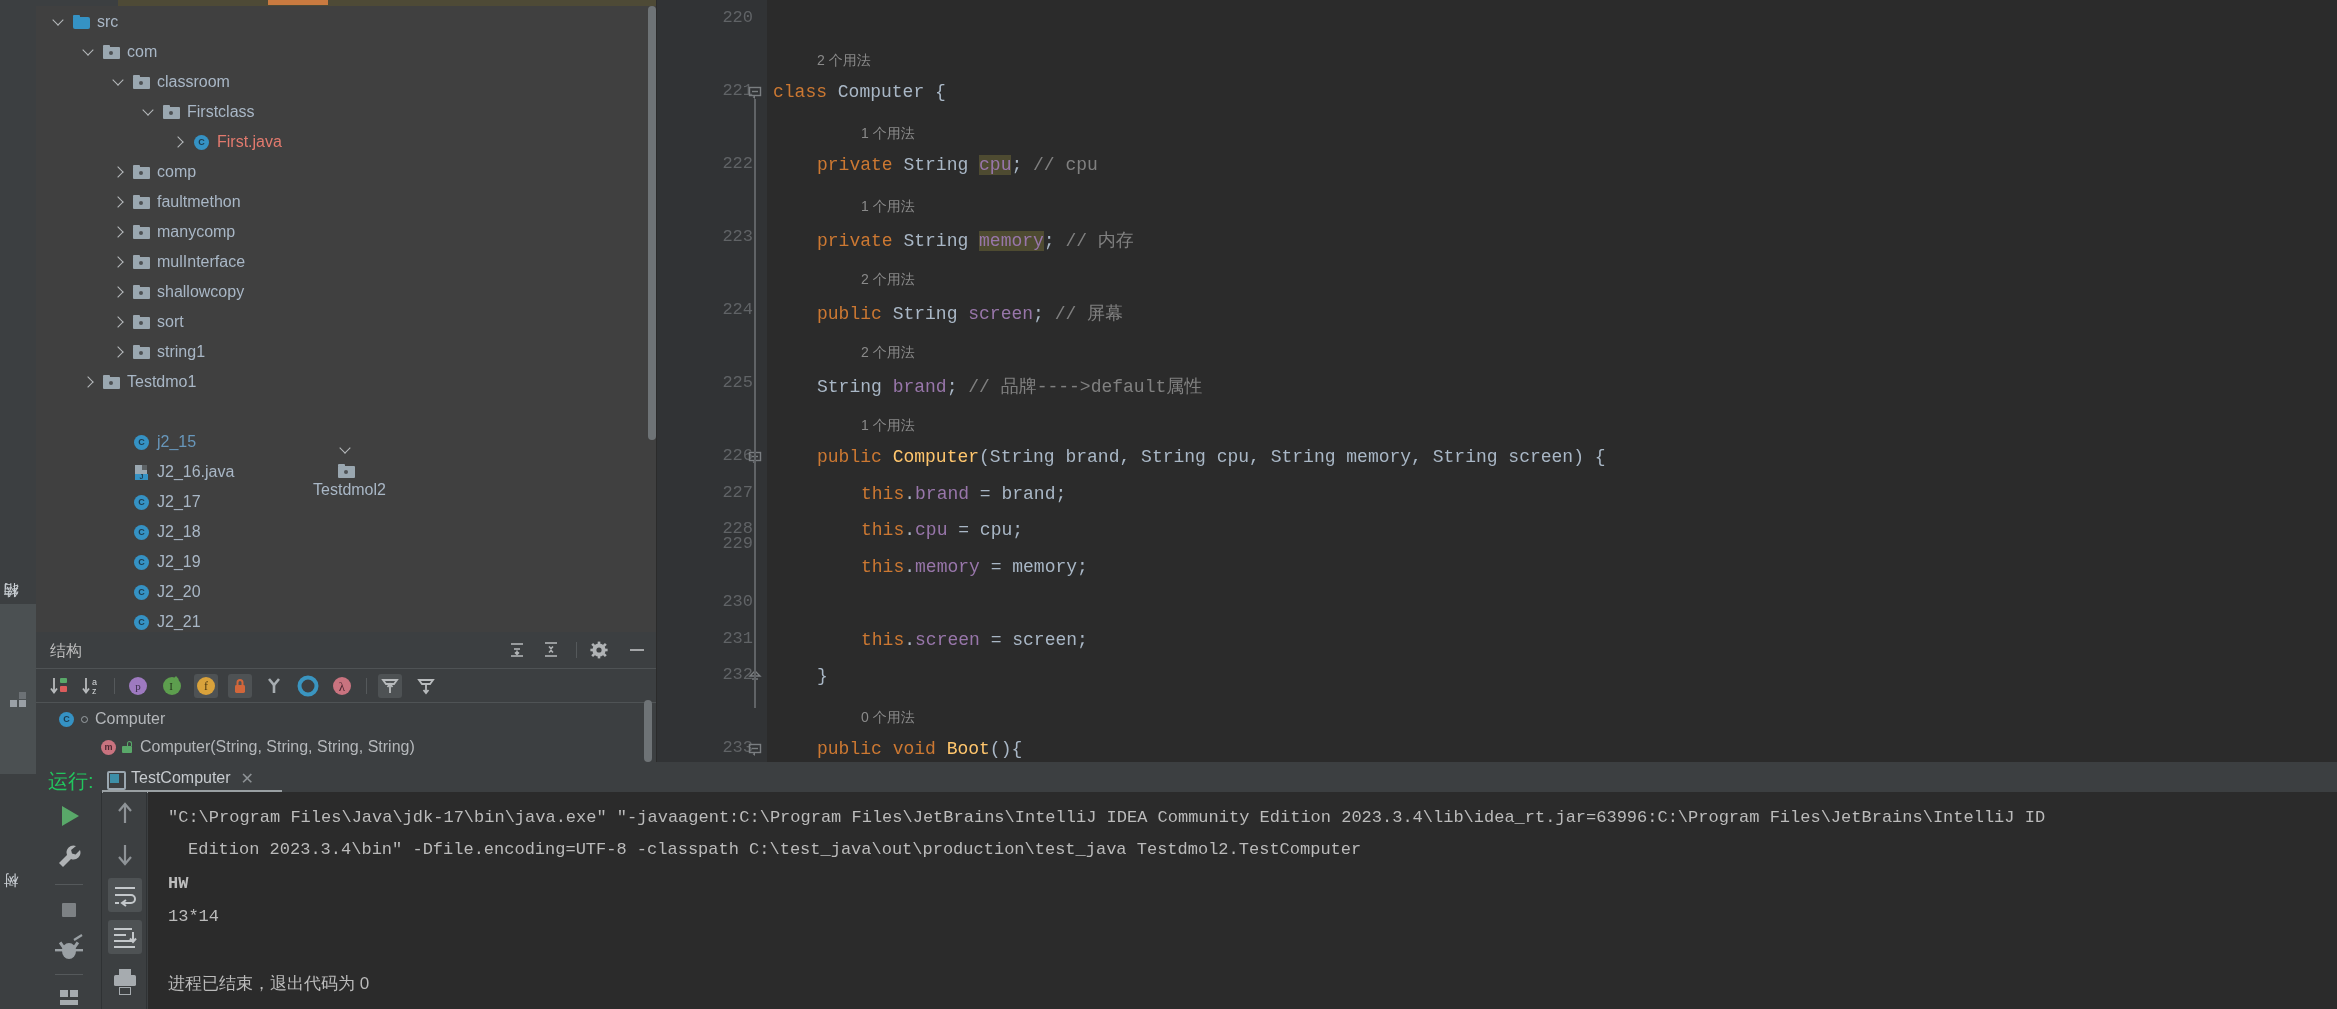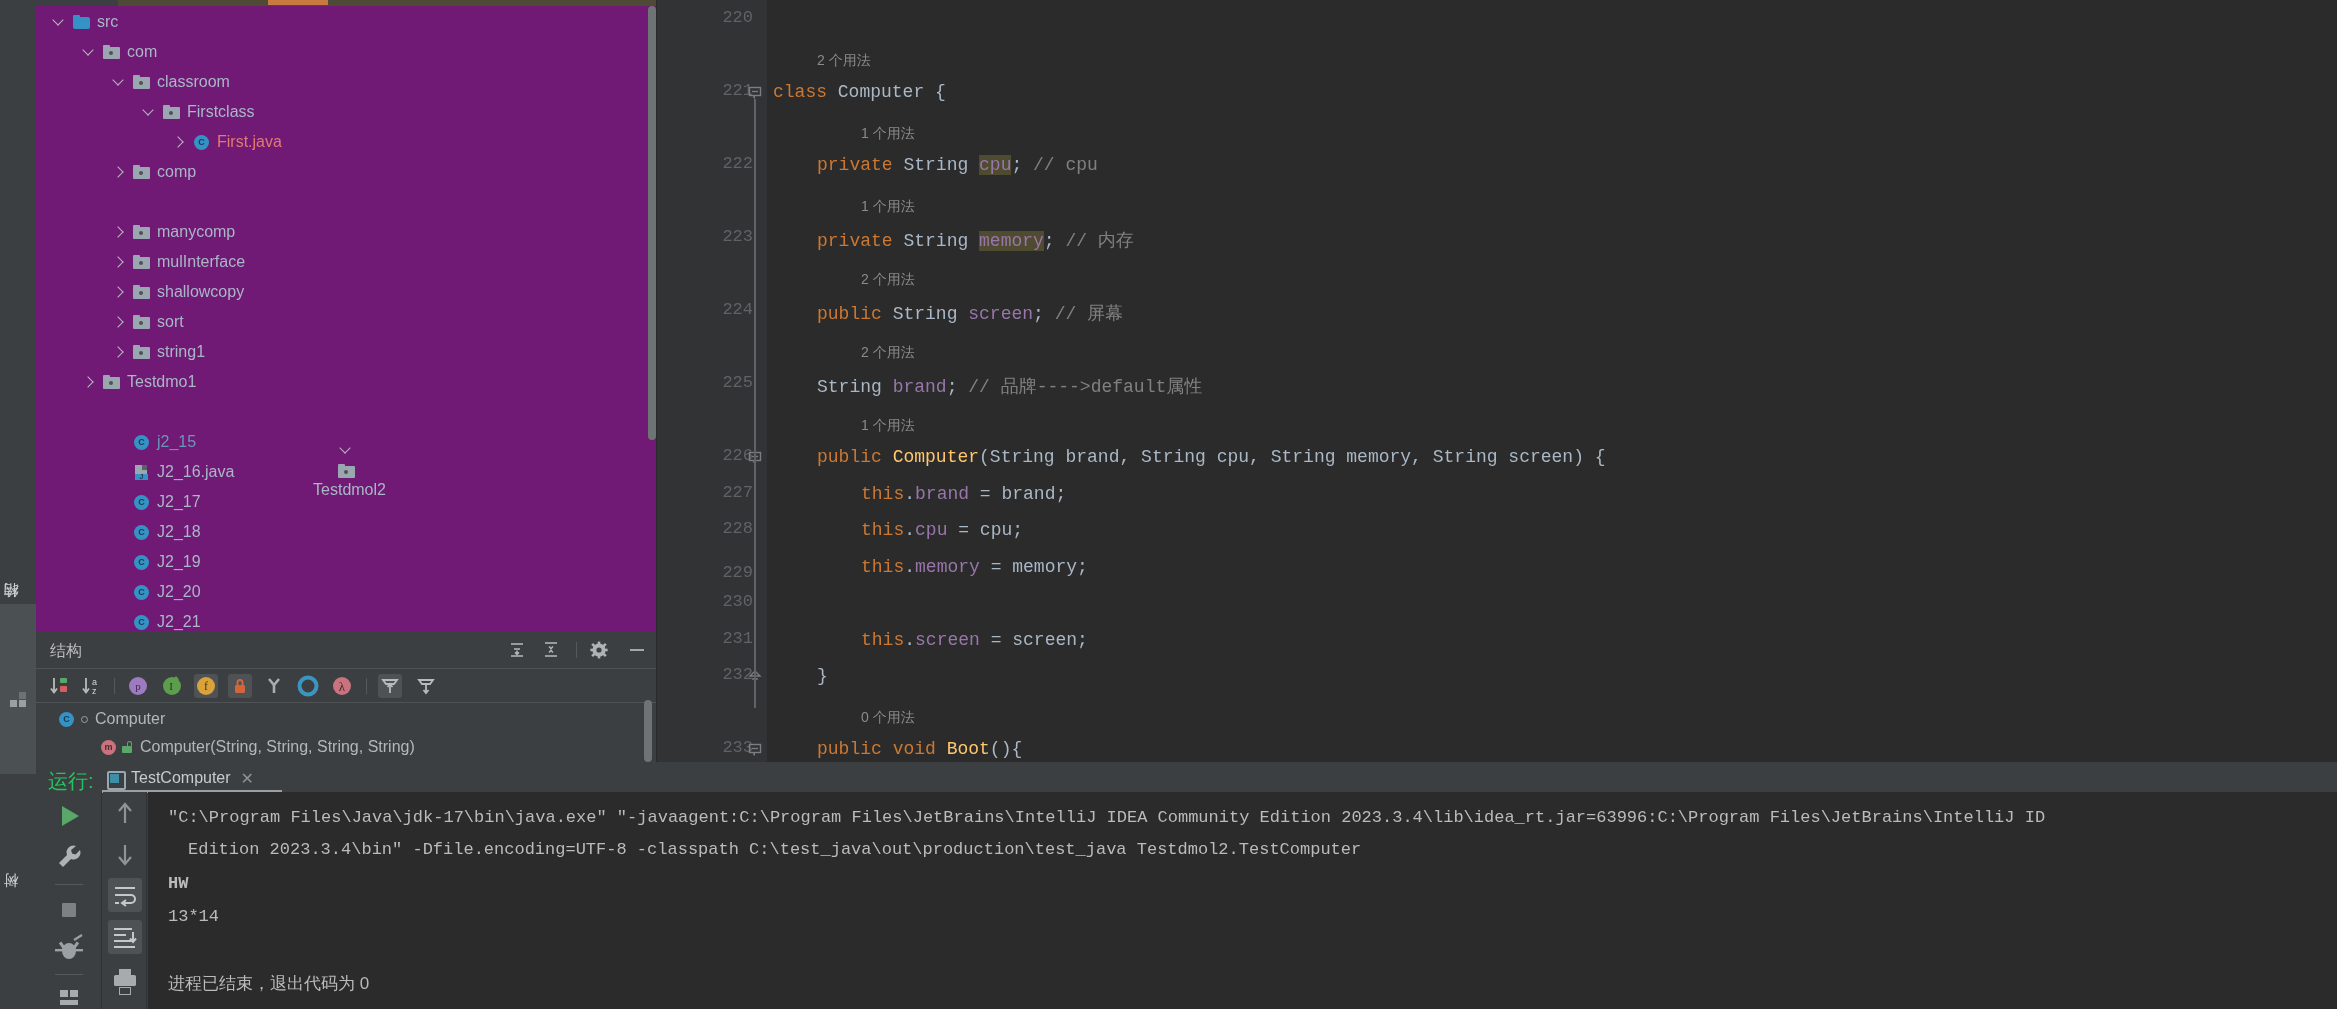--- a/index.html
+++ b/index.html
@@ -23,21 +23,21 @@
   .rail-vtext {
     position:absolute; left:2px; color:#c8cdd2; font-size:15px;
     writing-mode: vertical-rl; transform: rotate(180deg);
     letter-spacing:0px; white-space:nowrap;
   }
   .rail-active-bg { position:absolute; left:0; width:36px; background:#4b5052; }
   .rail-icon-sq { position:absolute; left:10px; width:17px; height:17px; }
   .rail-icon-sq i { position:absolute; background:#9aa0a6; display:block; }
 
   
-  .tree-panel { position:absolute; left:36px; top:6px; width:620px; height:626px; background:#701a75; overflow:hidden; }
+  .tree-panel { position:absolute; left:36px; top:6px; width:620px; height:626px; background:#404040; overflow:hidden; }
   .tree-row { position:absolute; left:0; width:620px; height:30px; display:flex; align-items:center; white-space:nowrap; }
   .tree-row .arrow { width:14px; height:14px; flex:0 0 14px; position:relative; }
   .tree-row .arrow.right::before,
   .tree-row .arrow.down::before {
     content:""; position:absolute; left:3px; top:3px; width:7px; height:7px;
     border-right:1.6px solid #b6b9bb; border-bottom:1.6px solid #b6b9bb;
   }
   .tree-row .arrow.right::before { transform: rotate(-45deg); left:2px; top:3px; }
   .tree-row .arrow.down::before { transform: rotate(45deg); left:2px; top:1px; }
   .tree-row .lbl { font-size:16px; color:#b4b7ba; margin-left:7px; }
@@ -191,20 +191,29 @@
         <span class="lbl red">First.java</span>
       </div>
       <div class="tree-row" style="top: 151px;">
         <span style="width:76px;flex:0 0 76px;"></span>
         <span class="arrow right"></span>
         <span style="width:7px;flex:0 0 7px;"></span>
         <span class="ic folder-pkg">
           <span class="dot"></span>
         </span>
         <span class="lbl grey">comp</span>
+      </div>
+      <div class="tree-row" style="top: 181px;">
+        <span style="width:76px;flex:0 0 76px;"></span>
+        <span class="arrow right"></span>
+        <span style="width:7px;flex:0 0 7px;"></span>
+        <span class="ic folder-pkg">
+          <span class="dot"></span>
+        </span>
+        <span class="lbl grey">faultmethon</span>
       </div>
       <div class="tree-row" style="top: 211px;">
         <span style="width:76px;flex:0 0 76px;"></span>
         <span class="arrow right"></span>
         <span style="width:7px;flex:0 0 7px;"></span>
         <span class="ic folder-pkg">
           <span class="dot"></span>
         </span>
         <span class="lbl grey">manycomp</span>
       </div>
@@ -509,21 +518,21 @@
         <div class="lnum" style="top: 300px;">224</div>
         <div class="lnum" style="top: 373px;">225</div>
         <div class="lnum" style="top: 446px; margin-left: 44px;">226</div>
         <div class="foldmark" style="top: 450px;"><svg width="16" height="16" viewBox="0 0 16 16">
             <rect x="2.5" y="2.5" width="11" height="8" fill="none" stroke="#7a7e81" stroke-width="1.4"></rect>
             <line x1="5" y1="6.5" x2="11" y2="6.5" stroke="#7a7e81" stroke-width="1.4"></line>
             <path d="M8 10.5 L8 14 L5.6 12 Z" fill="#7a7e81"></path>
           </svg></div>
         <div class="lnum" style="top: 482.5px;">227</div>
         <div class="lnum" style="top: 519px;">228</div>
-        <div class="lnum" style="top: 563px;">229</div>
+        <div class="lnum" style="top: 534px;">229</div>
         <div class="lnum" style="top: 592px;">230</div>
         <div class="lnum" style="top: 628.5px;">231</div>
         <div class="lnum" style="top: 665px;">232</div>
         <div class="foldmark" style="top: 669px;"><svg width="16" height="16" viewBox="0 0 16 16">
             <path d="M8 2 L13 7 H3 Z" fill="none" stroke="#7a7e81" stroke-width="1.4"></path>
             <line x1="5" y1="10" x2="11" y2="10" stroke="#7a7e81" stroke-width="1.4"></line>
           </svg></div>
         <div class="lnum" style="top: 738px;">233</div>
         <div class="foldmark" style="top: 742px;"><svg width="16" height="16" viewBox="0 0 16 16">
             <rect x="2.5" y="2.5" width="11" height="8" fill="none" stroke="#7a7e81" stroke-width="1.4"></rect>

